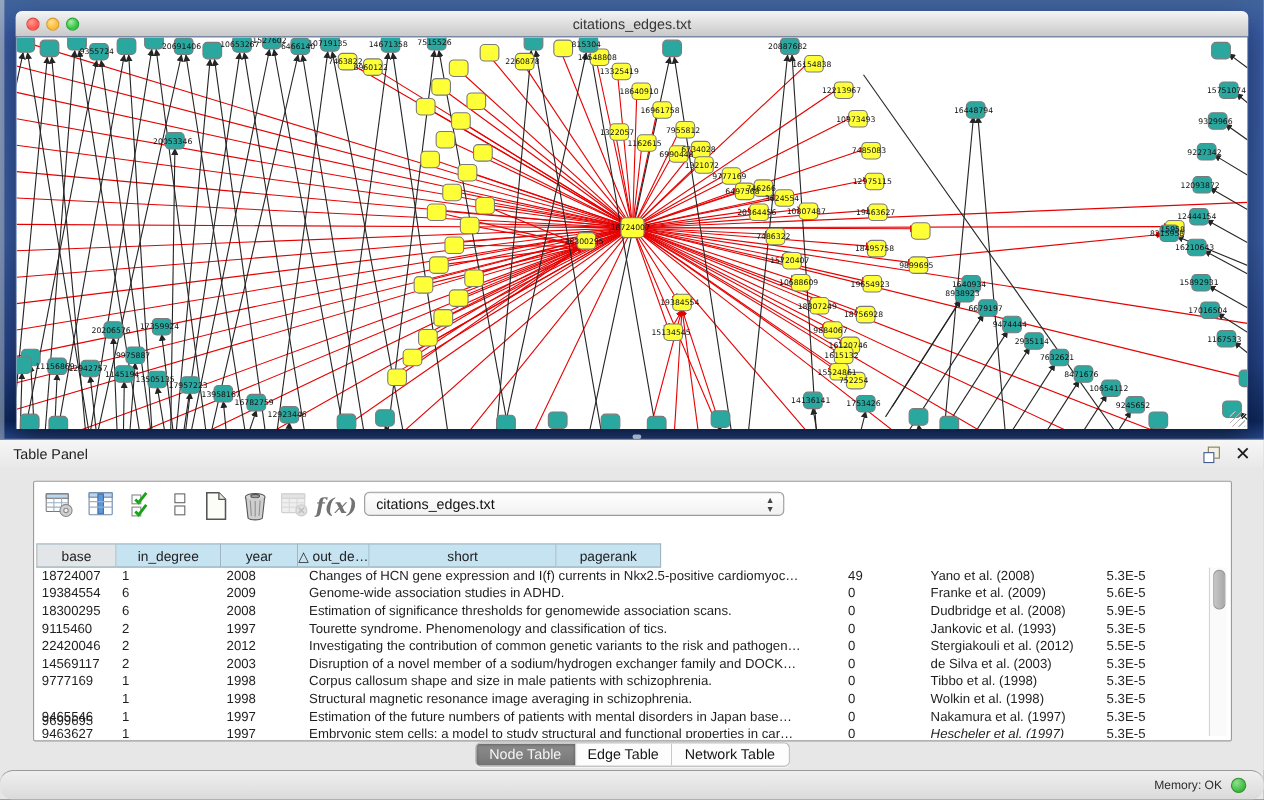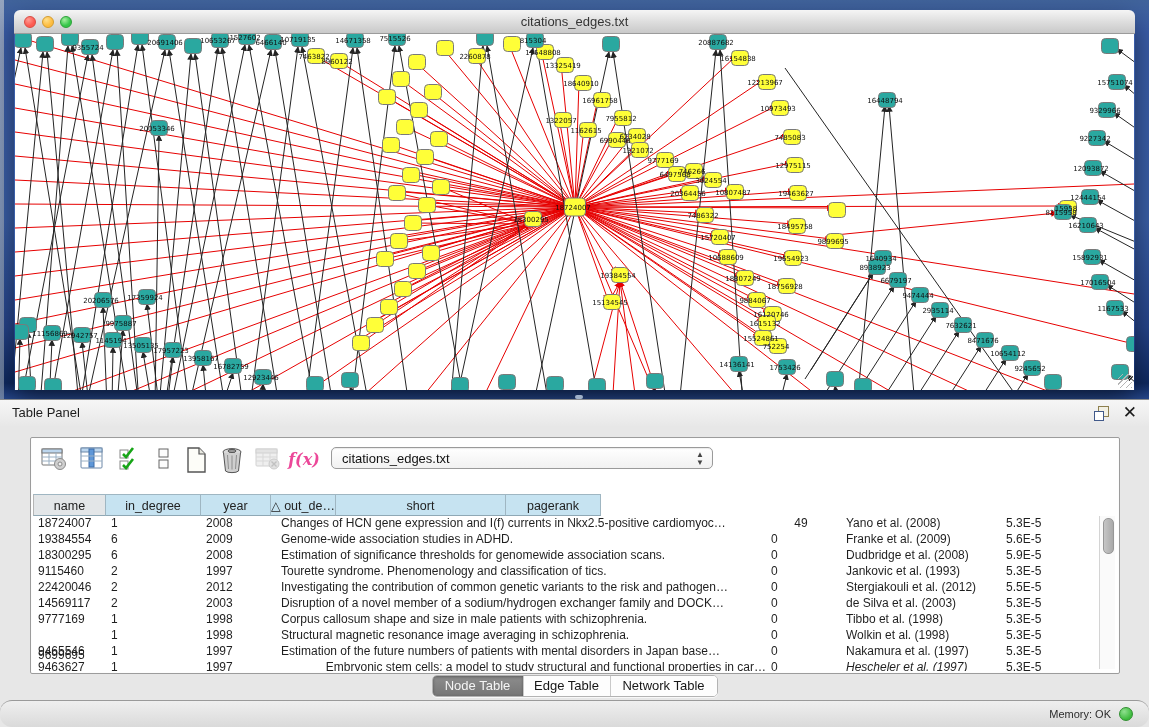--- a/index.html
+++ b/index.html
@@ -31,21 +31,21 @@
   .tp-float{position:absolute;right:40px;top:6px;width:15px;height:14px;}
   .tp-float .sq1{position:absolute;left:4px;top:0;width:9px;height:9px;border:1.5px solid #8d7f4e;background:#f2f0e4;}
   .tp-float .sq2{position:absolute;left:0;top:5px;width:8px;height:8px;border:1.5px solid #41598a;background:#fff;}
   .tp-close{position:absolute;right:12px;top:2px;font-size:17px;font-weight:bold;color:#1b1b1b;line-height:22px;}
   .tp-body{position:absolute;left:0;top:426px;width:1149px;height:274px;background:#e7e7e7;}
   .panel{position:absolute;left:30px;top:11px;width:1088px;height:235px;background:#fff;
     border:1px solid #9c9c9c;border-radius:2px;box-shadow:inset 0 0 0 1px #fdfdfd;}
   .toolbar{position:absolute;left:0;top:0;width:100%;height:44px;}
   .tb-ico{position:absolute;top:8px;width:30px;height:28px;text-align:center;}
   .fx{font-family:"DejaVu Serif","Liberation Serif",serif;font-style:italic;font-weight:bold;
-      font-size:16px;color:#ec4899;line-height:28px;}
+      font-size:19px;color:#737373;line-height:28px;}
   .combo{position:absolute;left:255px;top:9px;width:390px;height:22px;box-sizing:border-box;
     border:1px solid #9a9a9a;border-radius:5px;background:linear-gradient(180deg,#ffffff,#f1f1f1);
     box-shadow:inset 0 1px 1px rgba(0,0,0,.08);}
   .combo .val{position:absolute;left:10px;top:3px;font-size:13px;color:#111;}
   .combo .arrows{position:absolute;right:8px;top:3px;font-size:8px;color:#444;line-height:8px;}
   
   .thead{position:absolute;left:2px;top:56px;height:22px;display:flex;}
   .th{box-sizing:border-box;height:22px;line-height:22px;text-align:center;font-size:12.5px;color:#222;
     background:#c6e3f1;border-right:1px solid #9fb6c2;border-top:1px solid #9fb6c2;border-bottom:1px solid #8fa8b5;}
   .th.first{background:#e3e6e8;border-left:1px solid #b5b5b5;}
@@ -608,34 +608,34 @@
               <path d="M16.5 15.5 l5 5 M21.5 15.5 l-5 5" stroke="#777" stroke-width="1.4"></path>
             </svg>
         </span>
         <span class="tb-ico fx" style="left:256px;width:34px">f(x)</span>
         <div class="combo" style="left:300px;width:382px">
           <span class="val">citations_edges.txt</span>
           <span class="arrows">▲<br>▼</span>
         </div>
       </div>
       <div class="thead" id="thead">
-          <div class="th first" style="width: 73px;">name</div>
+          <div class="th first" style="width: 73px;">base</div>
           <div class="th" style="width: 95px;">in_degree</div>
           <div class="th" style="width: 70px;">year</div>
           <div class="th" style="width: 65px;">△ out_de…</div>
           <div class="th" style="width: 170px;">short</div>
           <div class="th" style="width: 95px;">pagerank</div>
         </div>
       <div class="tbody" id="tbody">
           <div class="tr">
             <div class="td" style="width: 73px;">18724007</div>
             <div class="td" style="width: 95px;">1</div>
             <div class="td" style="width: 70px;">2008</div>
             <div class="td title-c" style="width: 495px;">Changes of HCN gene expression and I(f) currents in Nkx2.5-positive cardiomyoc…</div>
-            <div class="td" style="width: 65px; text-align: center;">49</div>
+            <div class="td" style="width: 65px;">49</div>
             <div class="td short-c" style="width: 170px;">Yano et al. (2008)</div>
             <div class="td" style="width: 95px;">5.3E-5</div>
           </div>
           <div class="tr">
             <div class="td" style="width: 73px;">19384554</div>
             <div class="td" style="width: 95px;">6</div>
             <div class="td" style="width: 70px;">2009</div>
             <div class="td title-c" style="width: 495px;">Genome-wide association studies in ADHD.</div>
             <div class="td" style="width: 65px;">0</div>
             <div class="td short-c" style="width: 170px;">Franke et al. (2009)</div>
@@ -701,21 +701,21 @@
             <div class="td" style="width: 70px;">1997</div>
             <div class="td title-c" style="width: 495px;">Estimation of the future numbers of patients with mental disorders in Japan base…</div>
             <div class="td" style="width: 65px;">0</div>
             <div class="td short-c" style="width: 170px;">Nakamura et al. (1997)</div>
             <div class="td" style="width: 95px;">5.3E-5</div>
           </div>
           <div class="tr">
             <div class="td" style="width: 73px;">9463627</div>
             <div class="td" style="width: 95px;">1</div>
             <div class="td" style="width: 70px;">1997</div>
-            <div class="td title-c" style="width: 495px; text-align: right;">Embryonic stem cells: a model to study structural and functional properties in car…</div>
+            <div class="td title-c" style="width: 495px;">Embryonic stem cells: a model to study structural and functional properties in car…</div>
             <div class="td" style="width: 65px;">0</div>
             <div class="td short-c" style="width: 170px; font-style: italic;">Hescheler et al. (1997)</div>
             <div class="td" style="width: 95px;">5.3E-5</div>
           </div>
         </div>
       <div class="vscroll">
         <div class="vthumb"></div>
       </div>
     </div>
     <div class="tabs" id="tabs">

